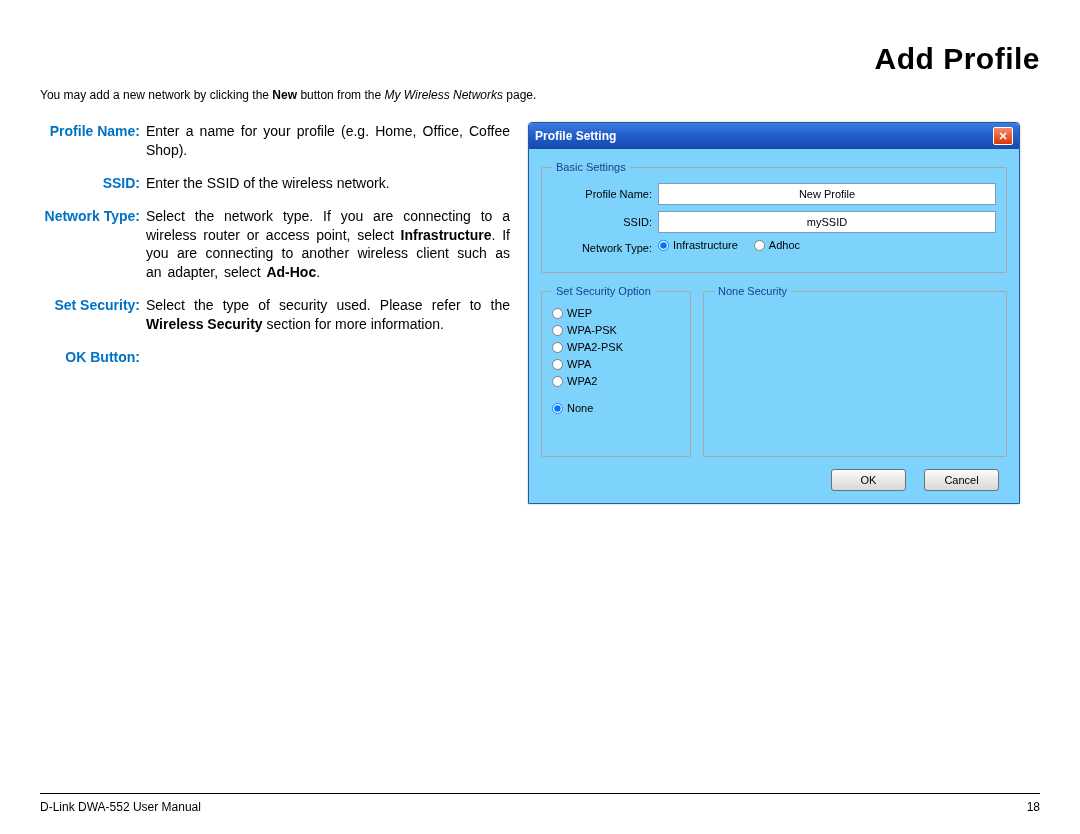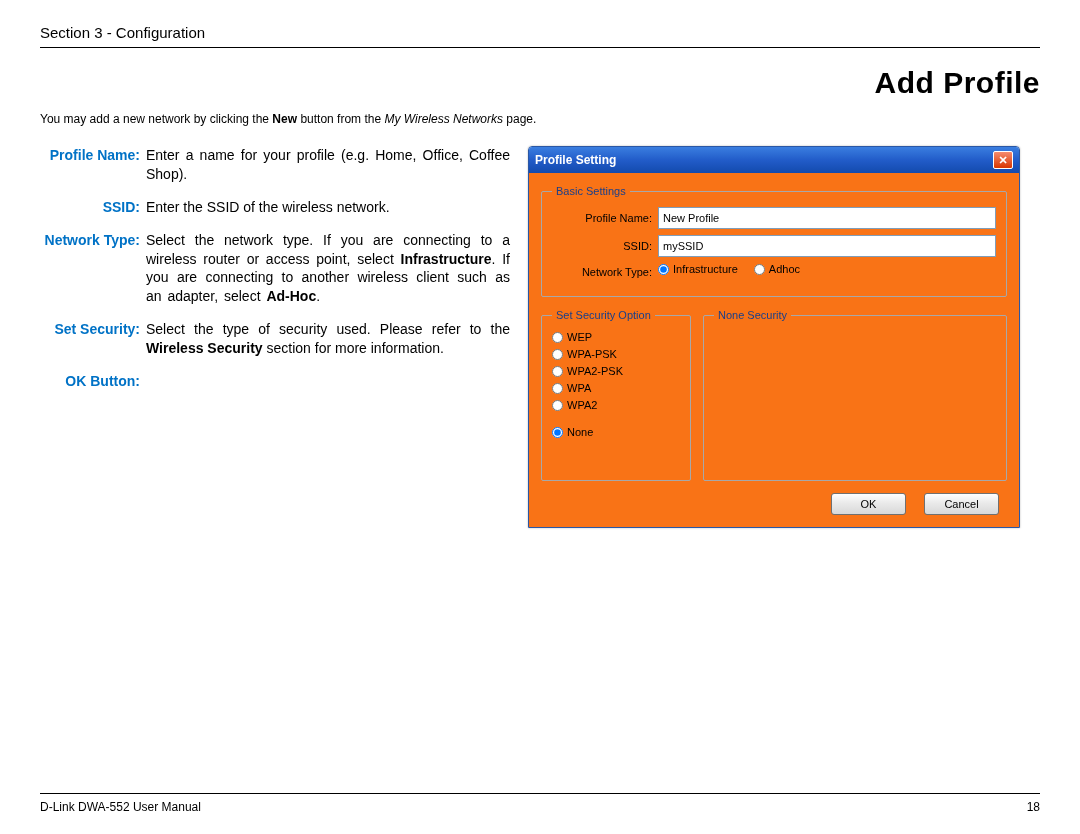--- a/index.html
+++ b/index.html
@@ -99,21 +99,21 @@
     border-radius: 2px;
     display: flex;
     align-items: center;
     justify-content: center;
     color: #fff;
     font-weight: bold;
     font-size: 11px;
     line-height: 1;
   }
   .dialog-body {
-    background: #f97316;
+    background: #7dd3fc;
     padding: 8px 12px 10px 12px;
   }
   fieldset {
     border: 1px solid #a8a8a8;
     border-radius: 2px;
     margin: 4px 0 8px 0;
     padding: 10px 10px 10px 10px;
   }
   legend {
     padding: 0 4px;
@@ -129,20 +129,21 @@
     text-align: right;
     padding-right: 6px;
   }
   .text-input {
     flex: 1;
     border: 1px solid #7f9db9;
     height: 18px;
     padding: 1px 4px;
     font-size: 11px;
     background: #fff;
+    text-align: center;
   }
   .radio {
     width: 11px; height: 11px; margin: 0 4px 0 0; vertical-align: middle;
   }
   .sec-row {
     display: flex;
     gap: 12px;
   }
   .sec-left {
     flex: 0 0 150px;
@@ -185,21 +186,20 @@
     font-size: 12px;
   }
   .nettype-row {
      display:flex; align-items:center; gap:16px;
   }
 </style>
 </head>
 <body>
 
 <div class="page">
-  <div class="header">Section 3 - Configuration</div>
 
   <div class="title">Add Profile</div>
 
   <p class="intro">
     <span>You may add a new network by clicking the </span><span class="bold">New</span><span> button from the </span><span class="italic">My Wireless Networks</span><span> page.</span>
   </p>
 
   <div class="content-row">
     <div class="definitions">
       <div class="def-row">

